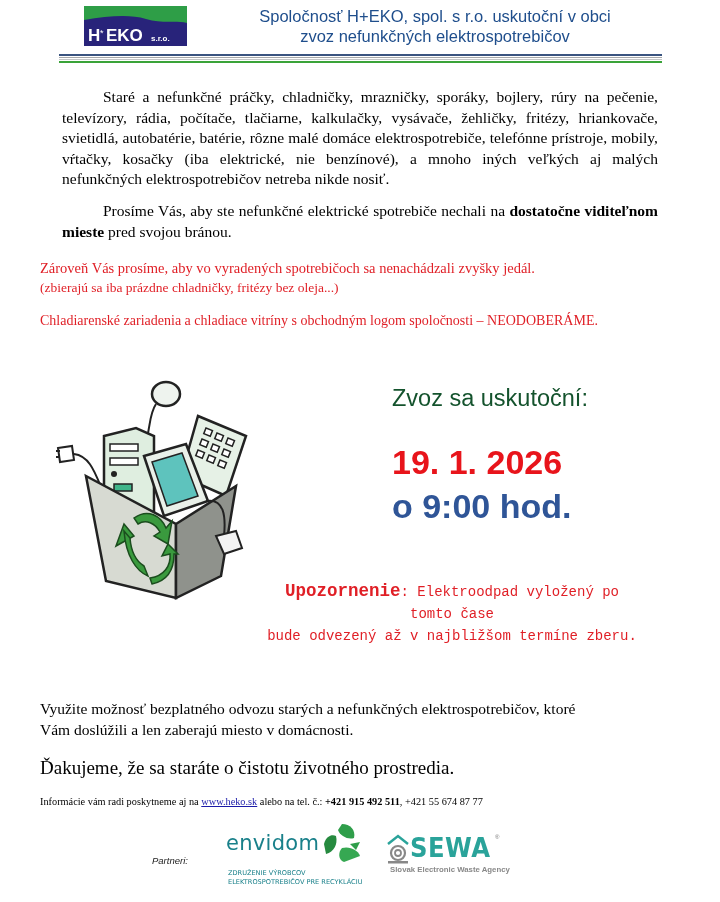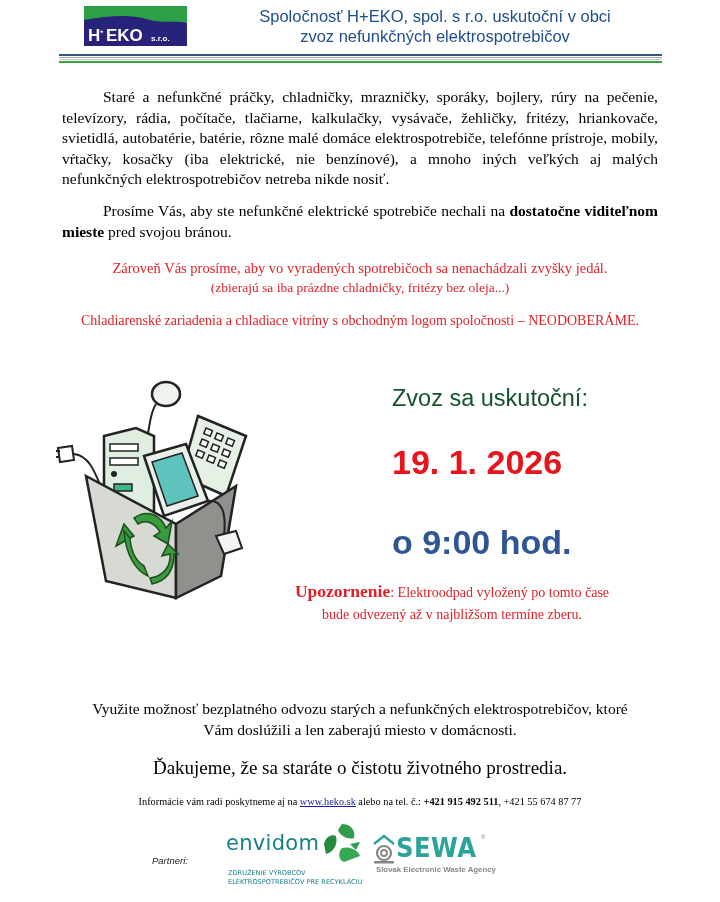--- a/index.html
+++ b/index.html
@@ -13,49 +13,49 @@
   #rule-blue { top:54px; height:2px; background:#3a5480; }
   #rule-gray1 { top:57px; height:1px; background:#a7a9ab; }
   #rule-gray2 { top:59px; height:1px; background:#c5c7c9; }
   #rule-green { top:61px; height:2px; background:#3aa339; }
 
   
   .para { position:absolute; left:62px; width:596px; font-size:15.5px; line-height:20.6px; text-align:justify; }
   .para .indent { display:inline-block; width:41px; }
   #p1 { top:87px; }
   #p2 { top:201px; }
-  .center { position:absolute; left:40px; width:640px; text-align:center; }
+  .center { position:absolute; left:40px; width:640px; }
   .red { color:#e01f26; }
   #note1 { top:258px; font-size:14.5px; line-height:20px; }
   #note2 { top:311px; font-size:14px; line-height:19px; }
 
   
   #illustration { left:56px; top:376px; width:220px; height:225px; }
 
   
   #collect-heading { left:392px; top:385px; font-family:"Liberation Sans", sans-serif; font-size:23.5px; color:#14532d; }
   #collect-date { left:392px; top:443px; font-family:"Liberation Sans", sans-serif; font-weight:bold; font-size:34px; line-height:38px; color:#e8141b; }
-  #collect-time { left:392px; top:487px; font-family:"Liberation Sans", sans-serif; font-weight:bold; font-size:34px; line-height:38px; color:#2f5597;margin-top:36px; }
+  #collect-time { left:392px; top:487px; font-family:"Liberation Sans", sans-serif; font-weight:bold; font-size:34px; line-height:38px; color:#2f5597; }
 
-  #warning { left:262px; top:580px; width:380px; text-align:center; font-family:Liberation Serif, serif; color:#e01f26; font-size:14px; line-height:22px; }
+  #warning { left:262px; top:580px; width:380px; text-align:center; font-family:Liberation Mono, monospace; color:#e01f26; font-size:14px; line-height:22px; }
   #warning .w-label { font-weight:bold; font-size:17.5px; }
 
   #closing1 { top:698px; font-size:15.5px; line-height:21px; }
   #closing2 { top:757px; font-size:19px; }
   #contact { top:796px; font-size:10.3px; }
   #contact a { color:#1a1aa8; text-decoration:underline; }
   #contact b { font-weight:bold; }
 
   
   #partners-label { left:152px; top:855px; font-family:"Liberation Sans", sans-serif; font-style:italic; font-size:9.5px; color:#222; }
   #envidom { left:224px; top:822px; width:140px; height:68px; }
   #envidom-name { position:absolute; left:2px; top:9px; font-family:"DejaVu Sans", sans-serif; font-size:21px; color:#19808a; letter-spacing:0.3px;text-align:right; }
   #envidom-sub { position:absolute; left:4px; top:47px; font-family:"DejaVu Sans", sans-serif; font-size:6.6px; line-height:9px; color:#19808a; white-space:nowrap; }
   #envidom-leaf { position:absolute; left:96px; top:0px; width:44px; height:44px; }
-  #sewa { left:370px; top:832px; width:120px; height:50px; }
+  #sewa { left:384px; top:832px; width:120px; height:50px; }
   #sewa-name { position:absolute; left:26px; top:0px; font-family:"DejaVu Sans", sans-serif; font-weight:bold; font-size:27px; color:#2aa39a; letter-spacing:0.5px; transform:scaleX(0.9); transform-origin:left; }
   #sewa-reg { position:absolute; left:111px; top:2px; font-size:6px; color:#777; font-family:"Liberation Sans", sans-serif; }
   #sewa-sub { position:absolute; left:6px; top:33px; font-family:"Liberation Sans", sans-serif; font-weight:bold; font-size:7.8px; color:#888; white-space:nowrap; }
   #sewa-icon { position:absolute; left:2px; top:2px; width:24px; height:30px; }
 </style>
 </head>
 <body>
 
 <div id="logo" class="abs">
   <svg width="103" height="40" viewBox="0 0 103 40">

